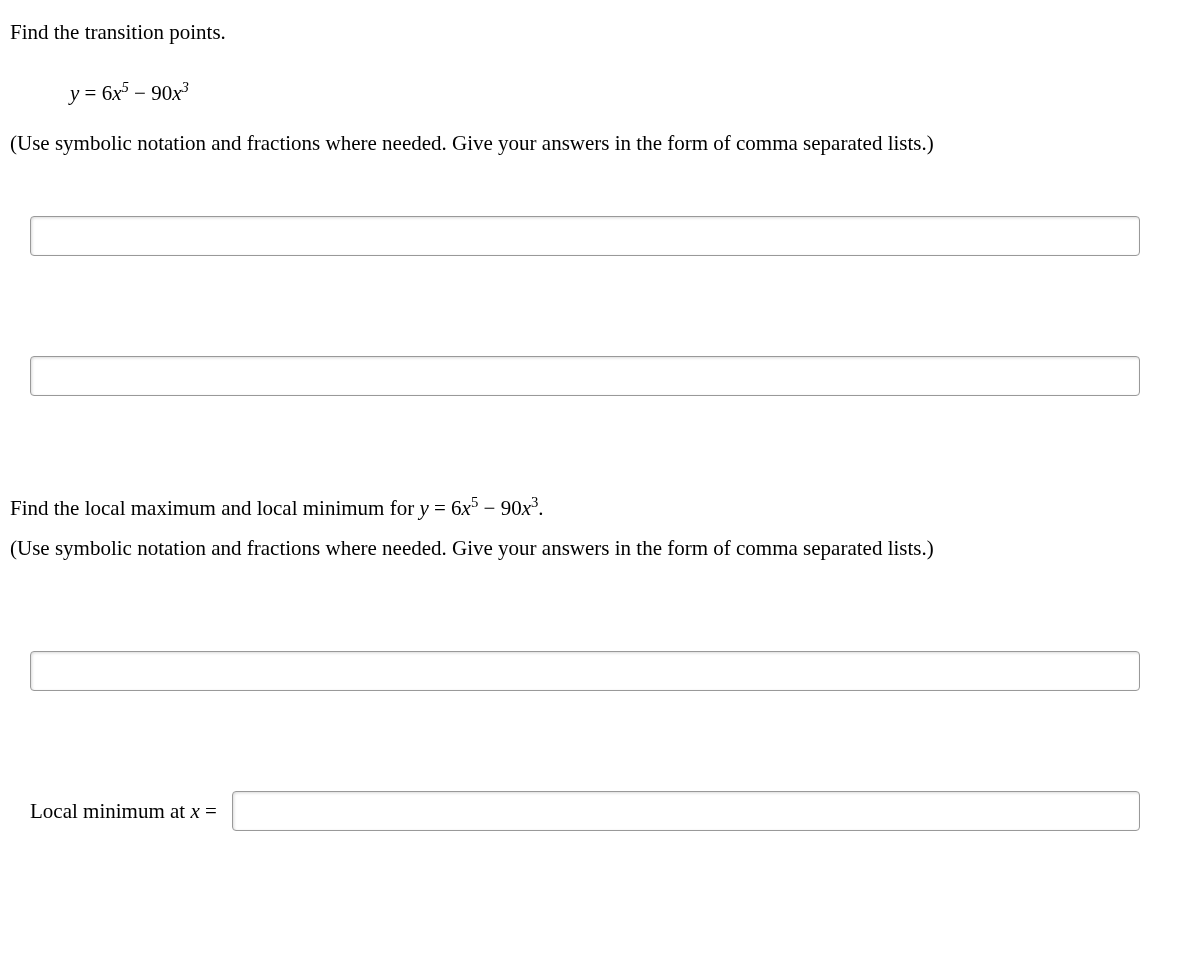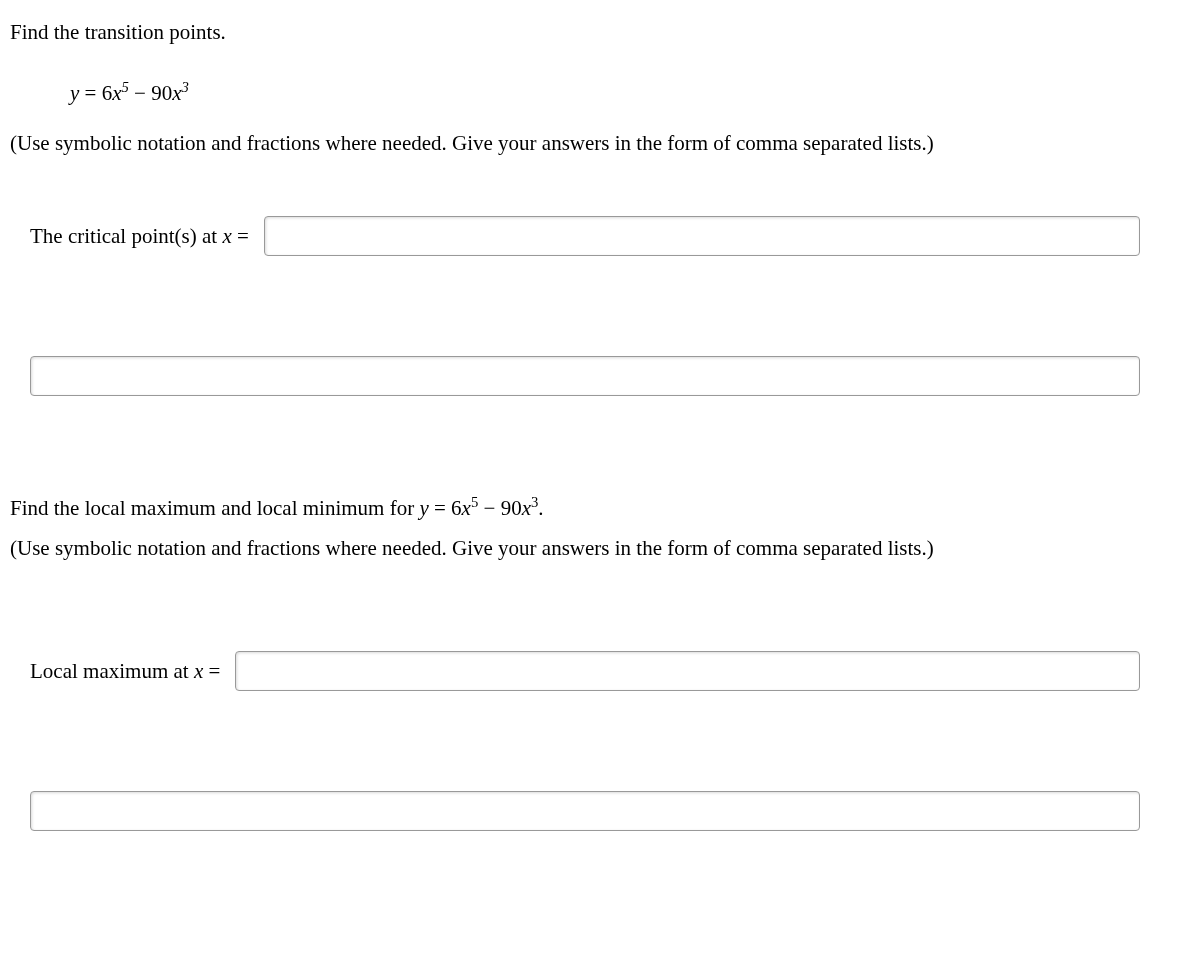--- a/index.html
+++ b/index.html
@@ -74,38 +74,35 @@
 
 <div class="question-text">Find the transition points.</div>
 
 <div class="equation">
   <span class="math-var">y</span><span class="eq-text"> = </span><span class="eq-text">6</span><span class="math-var">x</span><sup>5</sup><span class="eq-text"> − </span><span class="eq-text">90</span><span class="math-var">x</span><sup>3</sup>
 </div>
 
 <div class="instruction">(Use symbolic notation and fractions where needed. Give your answers in the form of comma separated lists.)</div>
 
 <div class="answer-row">
-  <span class="answer-label">
-    <span>The critical point(s) at </span><span class="math-var">x</span><span> =</span>
-  </span>
   <input type="text" class="answer-input" value="" style="">
 </div>
 
 <div class="answer-row">
   <input type="text" class="answer-input" value="" style="">
 </div>
 
 <div class="part2-text">
   <span>Find the local maximum and local minimum for </span><span class="math-var">y</span><span> = </span><span>6</span><span class="math-var">x</span><sup>5</sup><span> − </span><span>90</span><span class="math-var">x</span><sup>3</sup><span>.</span>
 </div>
 
 <div class="part2-instruction">(Use symbolic notation and fractions where needed. Give your answers in the form of comma separated lists.)</div>
 
 <div class="answer-row">
+  <input type="text" class="answer-input" value="" style="">
+</div>
+
+<div class="answer-row">
   <span class="answer-label">
-    <span>Local maximum at </span><span class="math-var">x</span><span> =</span>
+    <span>Local minimum at </span><span class="math-var">x</span><span> =</span>
   </span>
   <input type="text" class="answer-input" value="" style="">
 </div>
 
-<div class="answer-row">
-  <input type="text" class="answer-input" value="" style="">
-</div>
-
 </body></html>

